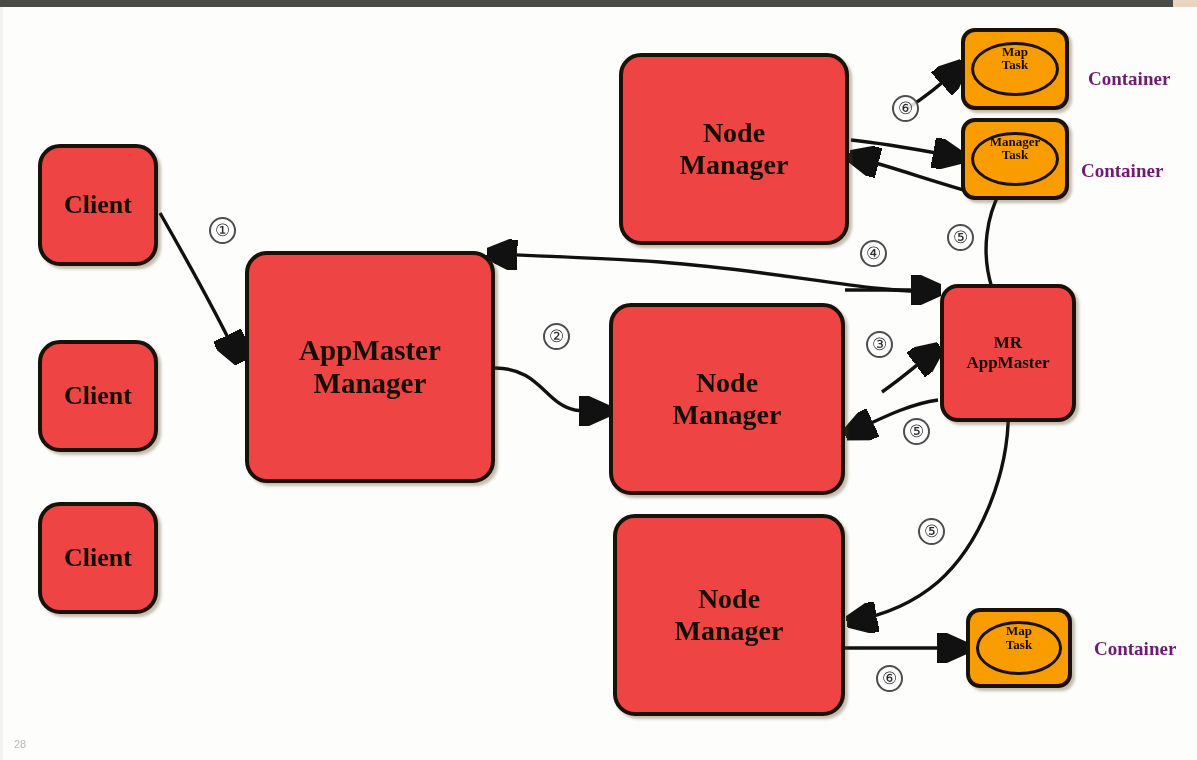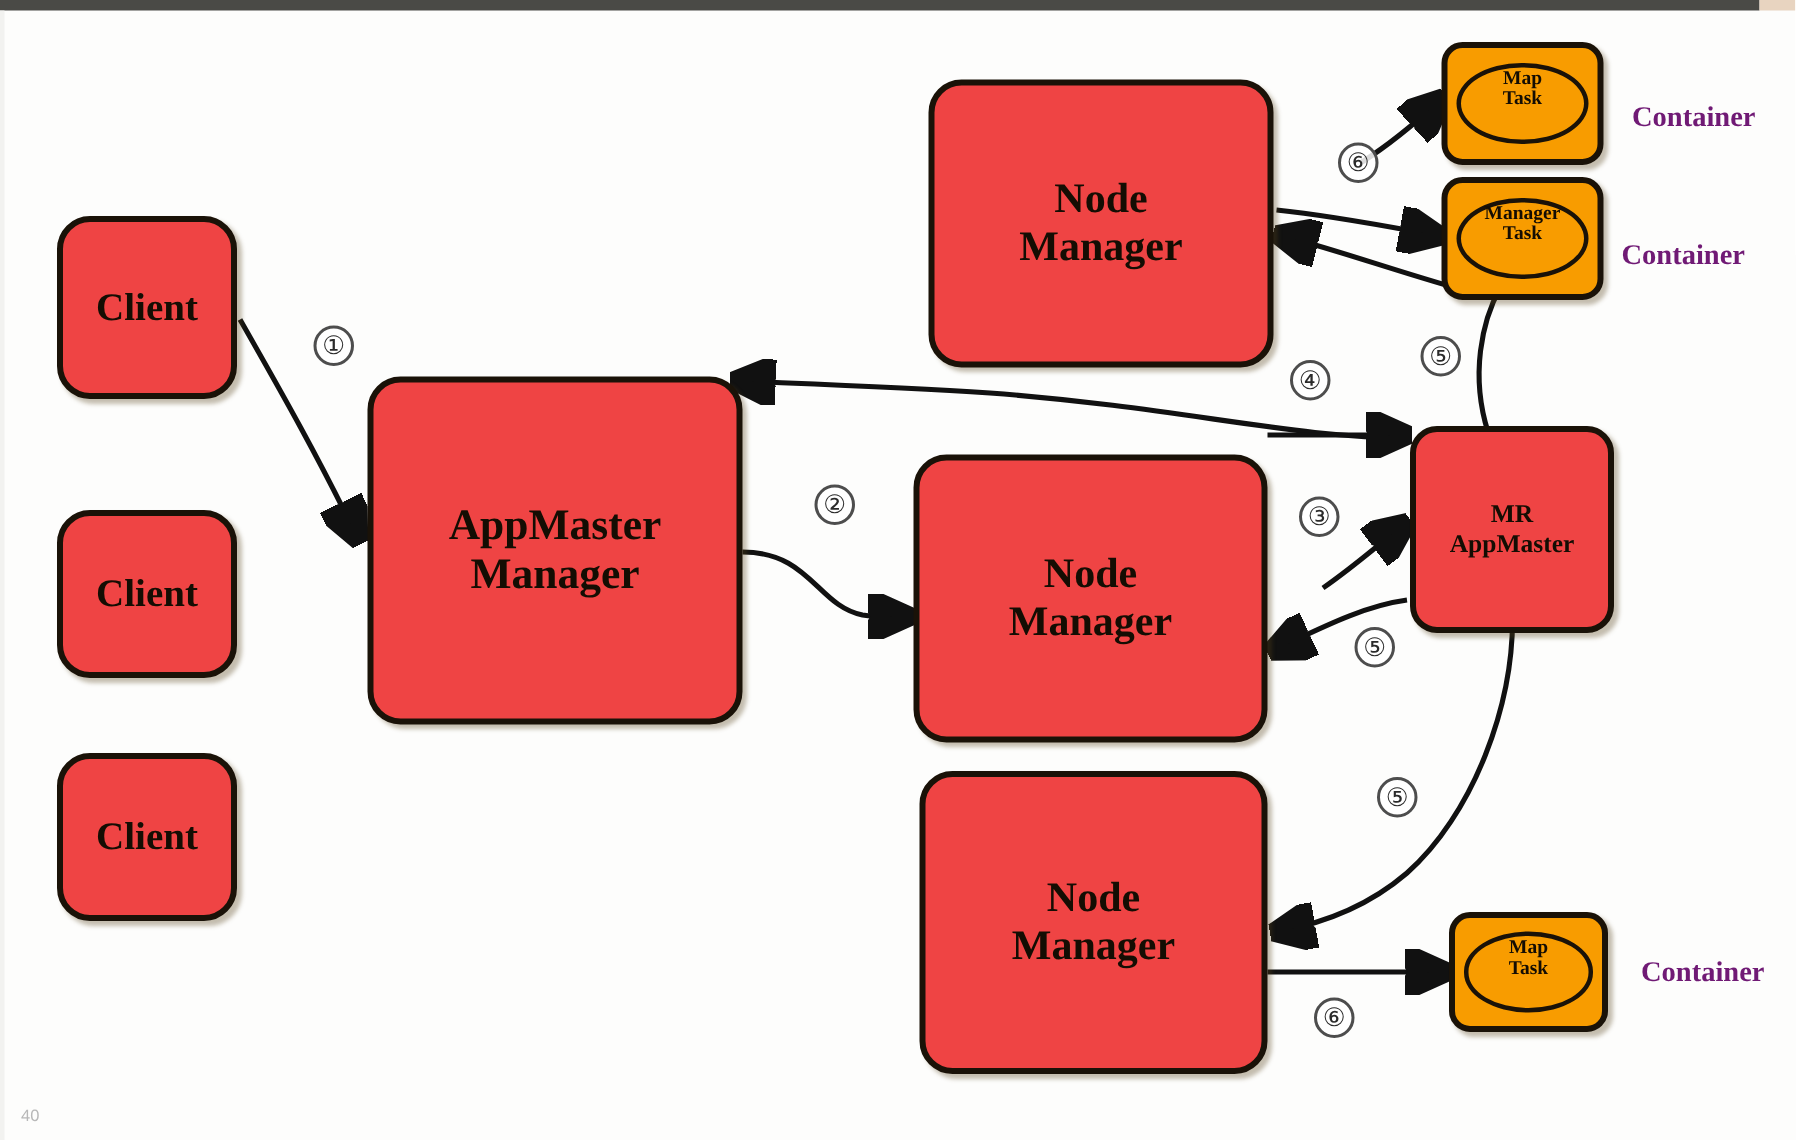--- a/index.html
+++ b/index.html
@@ -258,15 +258,15 @@
   <div class="step" style="left:209px; top:217px;">①</div>
   <div class="step" style="left:543px; top:323px;">②</div>
   <div class="step" style="left:866px; top:331px;">③</div>
   <div class="step" style="left:860px; top:240px;">④</div>
   <div class="step" style="left:947px; top:224px;">⑤</div>
   <div class="step" style="left:903px; top:418px;">⑤</div>
   <div class="step" style="left:918px; top:518px;">⑤</div>
   <div class="step" style="left:892px; top:95px;">⑥</div>
   <div class="step" style="left:876px; top:665px;">⑥</div>
 
-  <div id="page-number">40</div>
+  <div id="page-number">28</div>
 
 </div>
 
 </body></html>

